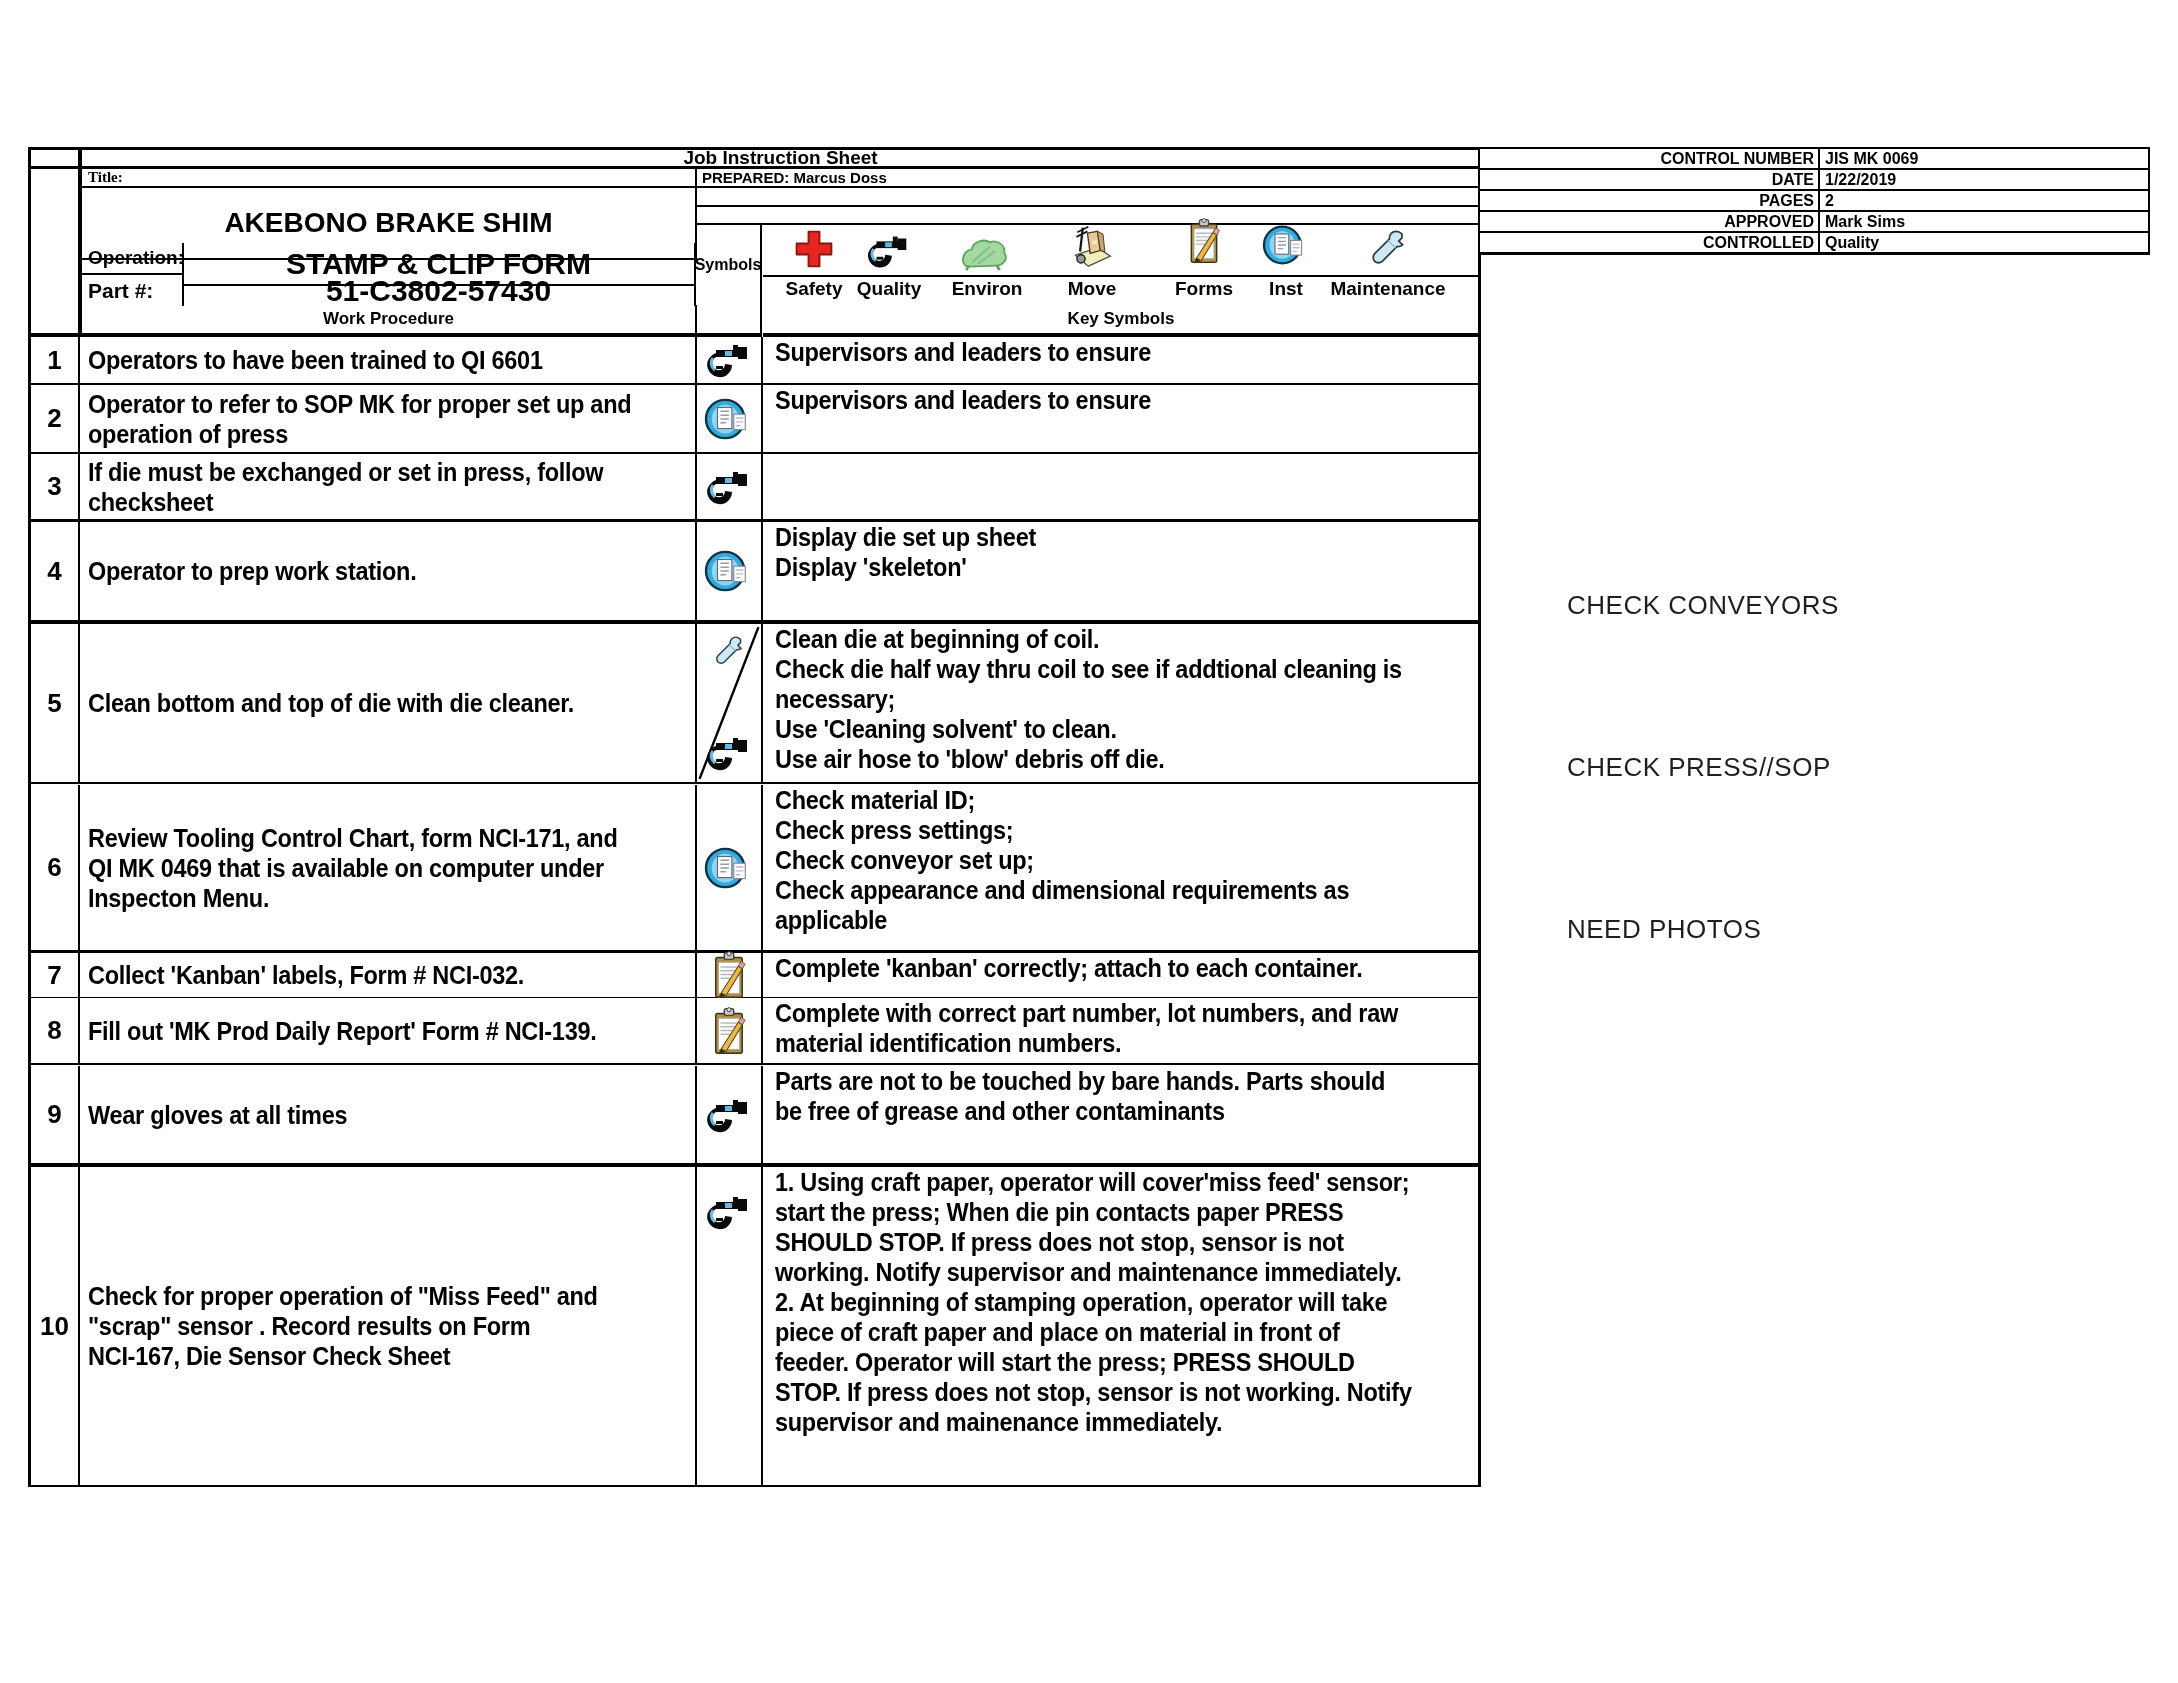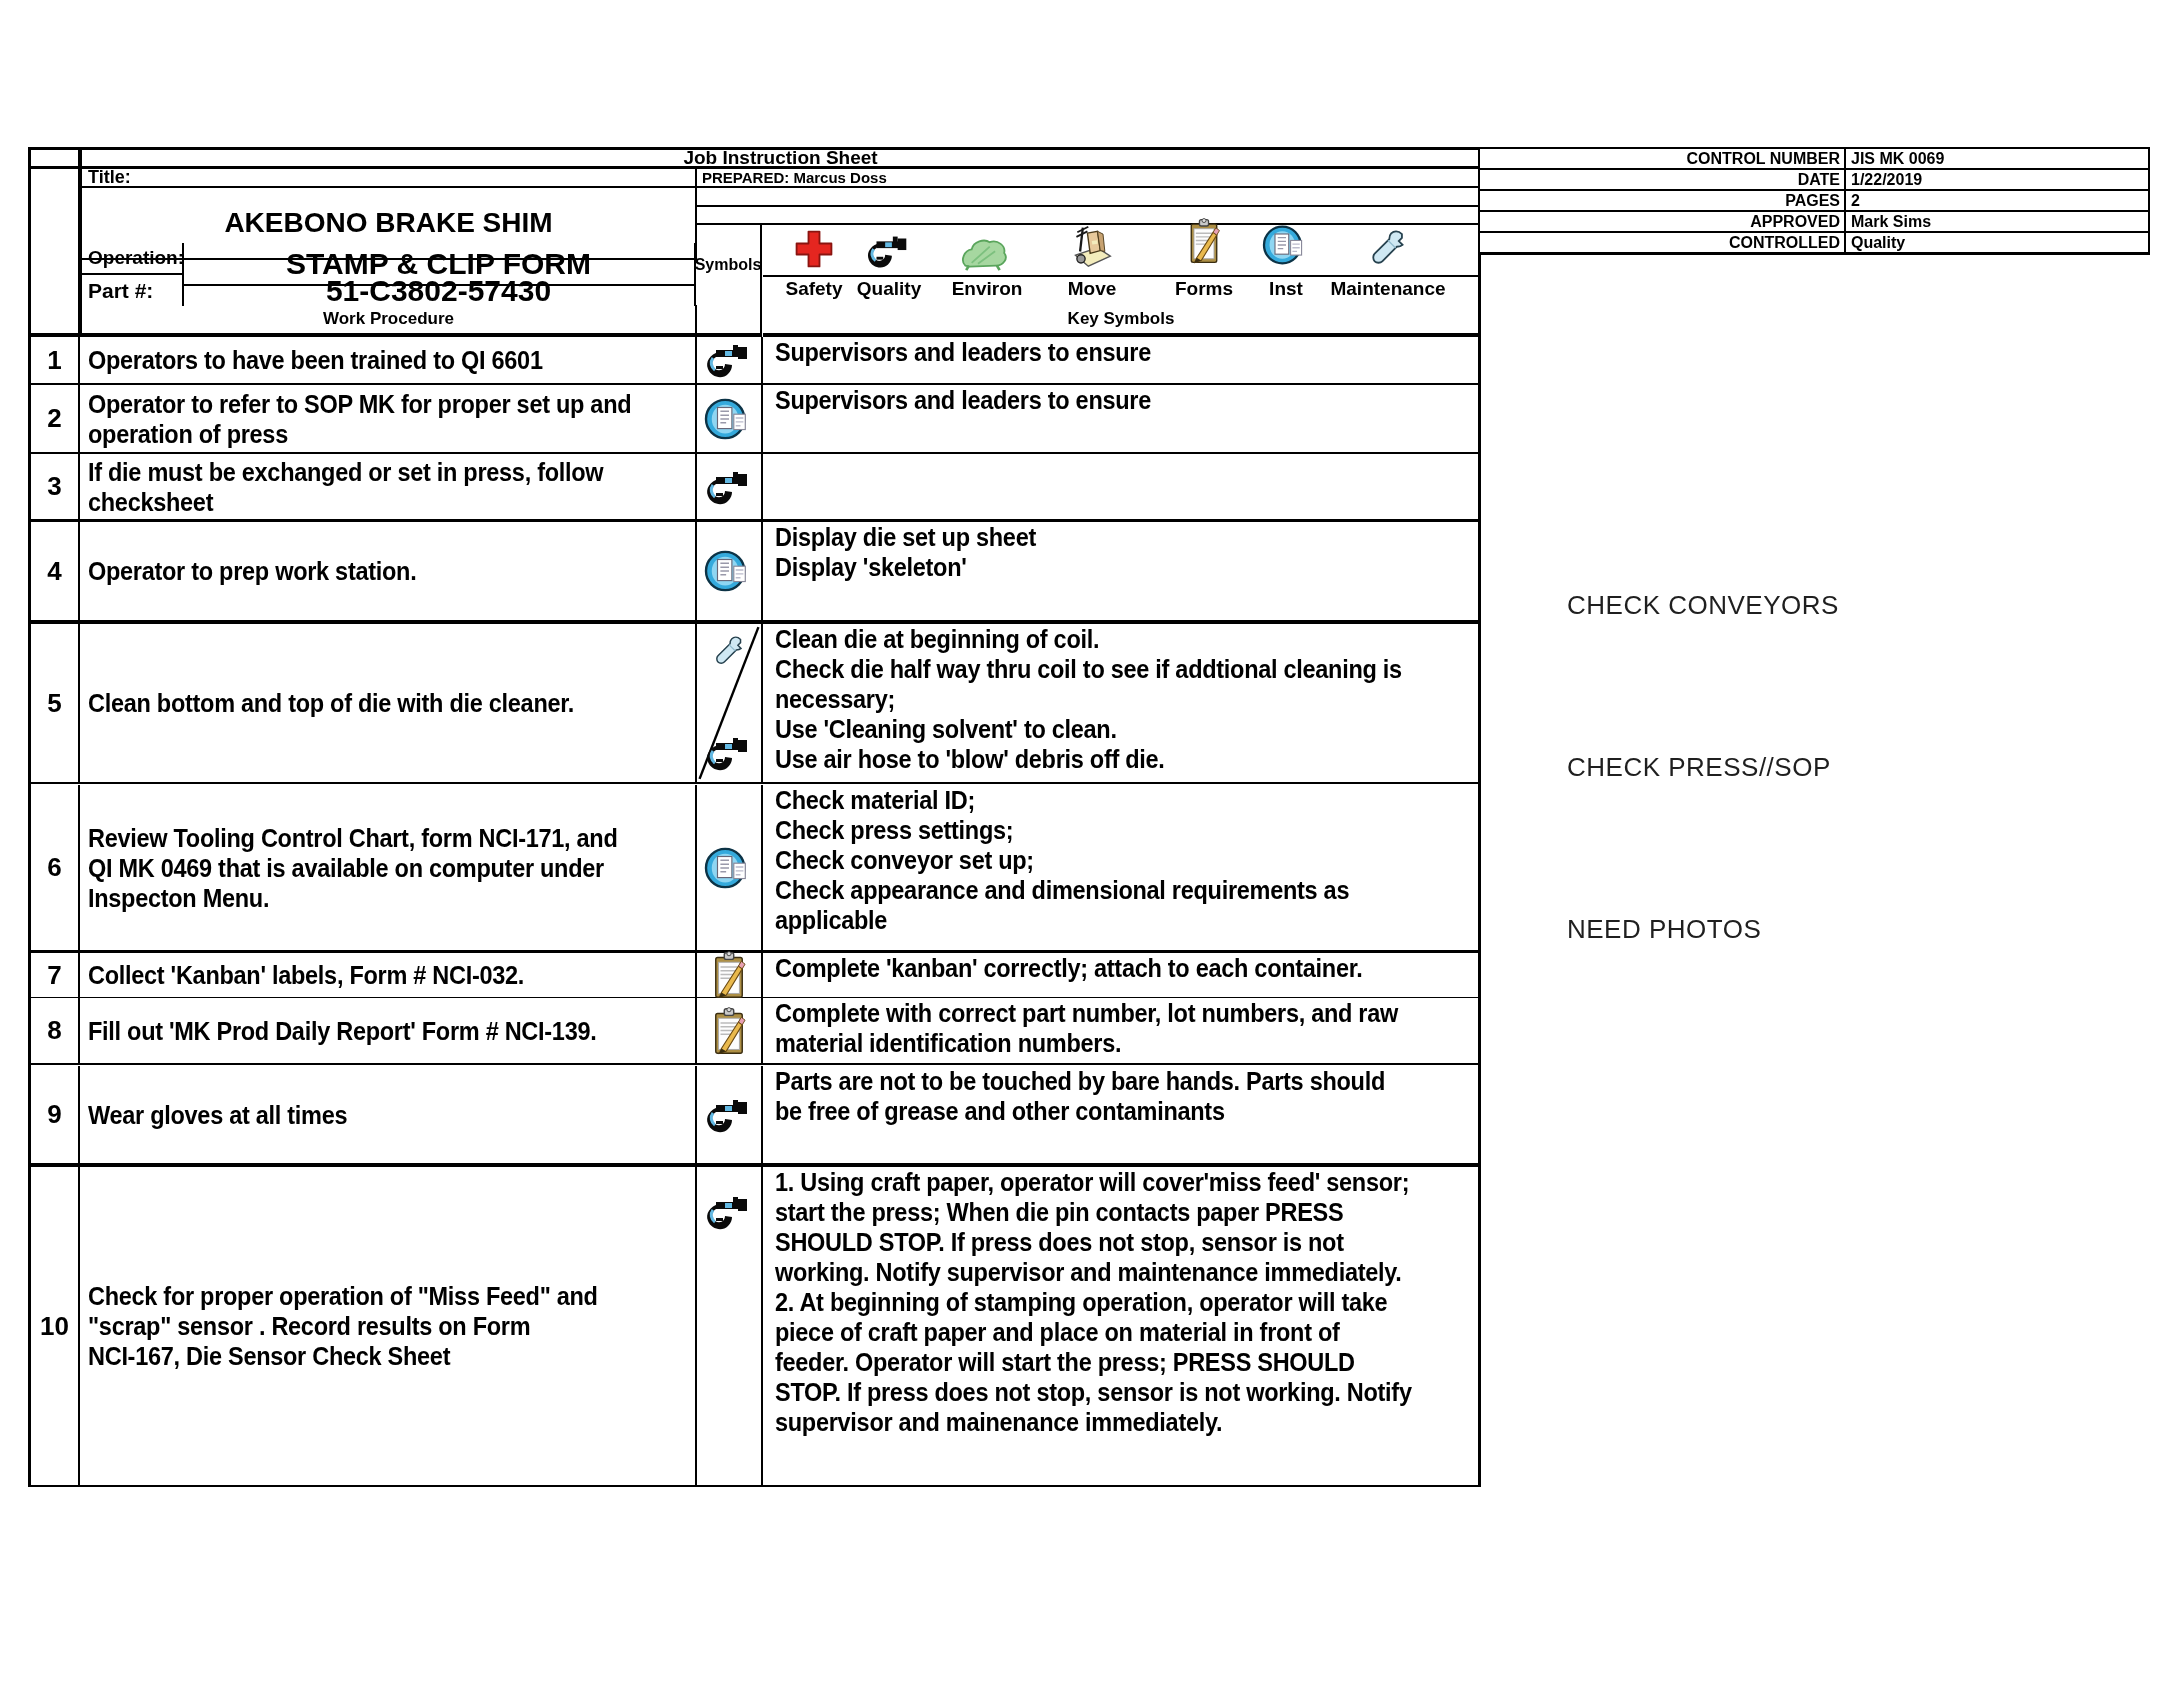--- a/index.html
+++ b/index.html
@@ -10,21 +10,21 @@
   #main-table{left:28px;top:147px;width:1453px;height:1340px;border:3px solid #000;background:#fff;}
   .c{position:absolute;box-sizing:border-box;display:flex;align-items:center;font-weight:bold;}
   .br2{border-right:2px solid #000;}
   .bb2{border-bottom:2px solid #000;}
   .bb3{border-bottom:3px solid #000;}
   .bb4{border-bottom:4px solid #000;}
   .ctr{justify-content:center;text-align:center;}
   
   .h-numtop{left:0;top:0;width:49px;height:19px;}
   .h-jis{left:49px;top:0;width:1399px;height:19px;font-size:19px;border-left:2px solid #000;}
-  .h-title{left:49px;top:19px;width:617px;height:19px;font-size:18px;padding-left:6px;border-left:2px solid #000;}
+  .h-title{left:49px;top:19px;width:617px;height:19px;font-size:15px;padding-left:6px;border-left:2px solid #000;font-family:Liberation Serif, serif;}
   .h-prep{left:665px;top:19px;width:782px;height:19px;font-size:15px;padding-left:6px;}
   .h-numcol{left:0;top:19px;width:49px;height:137px;}
   .h-prod{left:49px;top:38px;width:617px;height:72px;font-size:28px;border-left:2px solid #000;}
   .h-nar1{left:665px;top:38px;width:782px;height:19px;}
   .h-nar2{left:665px;top:56px;width:782px;height:19px;}
   .h-oplab{left:49px;top:93px;width:104px;height:32px;font-size:19px;padding-left:6px;border-left:2px solid #000;}
   .h-opval{left:152px;top:93px;width:513px;height:43px;font-size:30px;}
   .h-ptlab{left:49px;top:125px;width:104px;height:31px;font-size:21px;padding-left:6px;border-left:2px solid #000;}
   .h-ptval{left:152px;top:125px;width:513px;height:31px;font-size:30px;}
   .h-symlab{left:665px;top:75px;width:66px;height:80px;font-size:16px;}
@@ -57,21 +57,21 @@
   .r10 .sym{align-items:flex-start;padding-top:22px;}
   .icon{display:inline-block;line-height:0;}
   .icon svg{display:block;}
   .diag{position:absolute;left:0;top:0;width:100%;height:100%;}
   .sym-top{position:absolute;top:8px;left:50%;transform:translateX(-50%);}
   .sym-bot{position:absolute;bottom:6px;left:50%;transform:translateX(-50%);}
   
   #ctrl-block{left:1478px;top:147px;width:672px;border:2px solid #000;border-bottom-width:3px;background:#fff;}
   .cb-row{display:flex;height:19px;border-bottom:2px solid #000;box-sizing:content-box;}
   .cb-row:last-child{border-bottom:none;}
-  .cb-label{width:366px;border-right:2px solid #000;display:flex;align-items:center;justify-content:flex-end;
+  .cb-label{width:340px;border-right:2px solid #000;display:flex;align-items:center;justify-content:flex-end;
             padding-right:4px;font-weight:bold;font-size:16px;box-sizing:border-box;white-space:nowrap;}
   .cb-value{flex:1;display:flex;align-items:center;padding-left:5px;font-weight:bold;font-size:16px;white-space:nowrap;}
   
   .note{position:absolute;left:1567px;font-size:26px;font-weight:normal;color:#1f1f1f;letter-spacing:0.5px;white-space:nowrap;}
   .n1{top:590px;} .n2{top:752px;} .n3{top:914px;}
 </style>
 </head>
 <body>
 
 <div id="main-table" class="abs">

